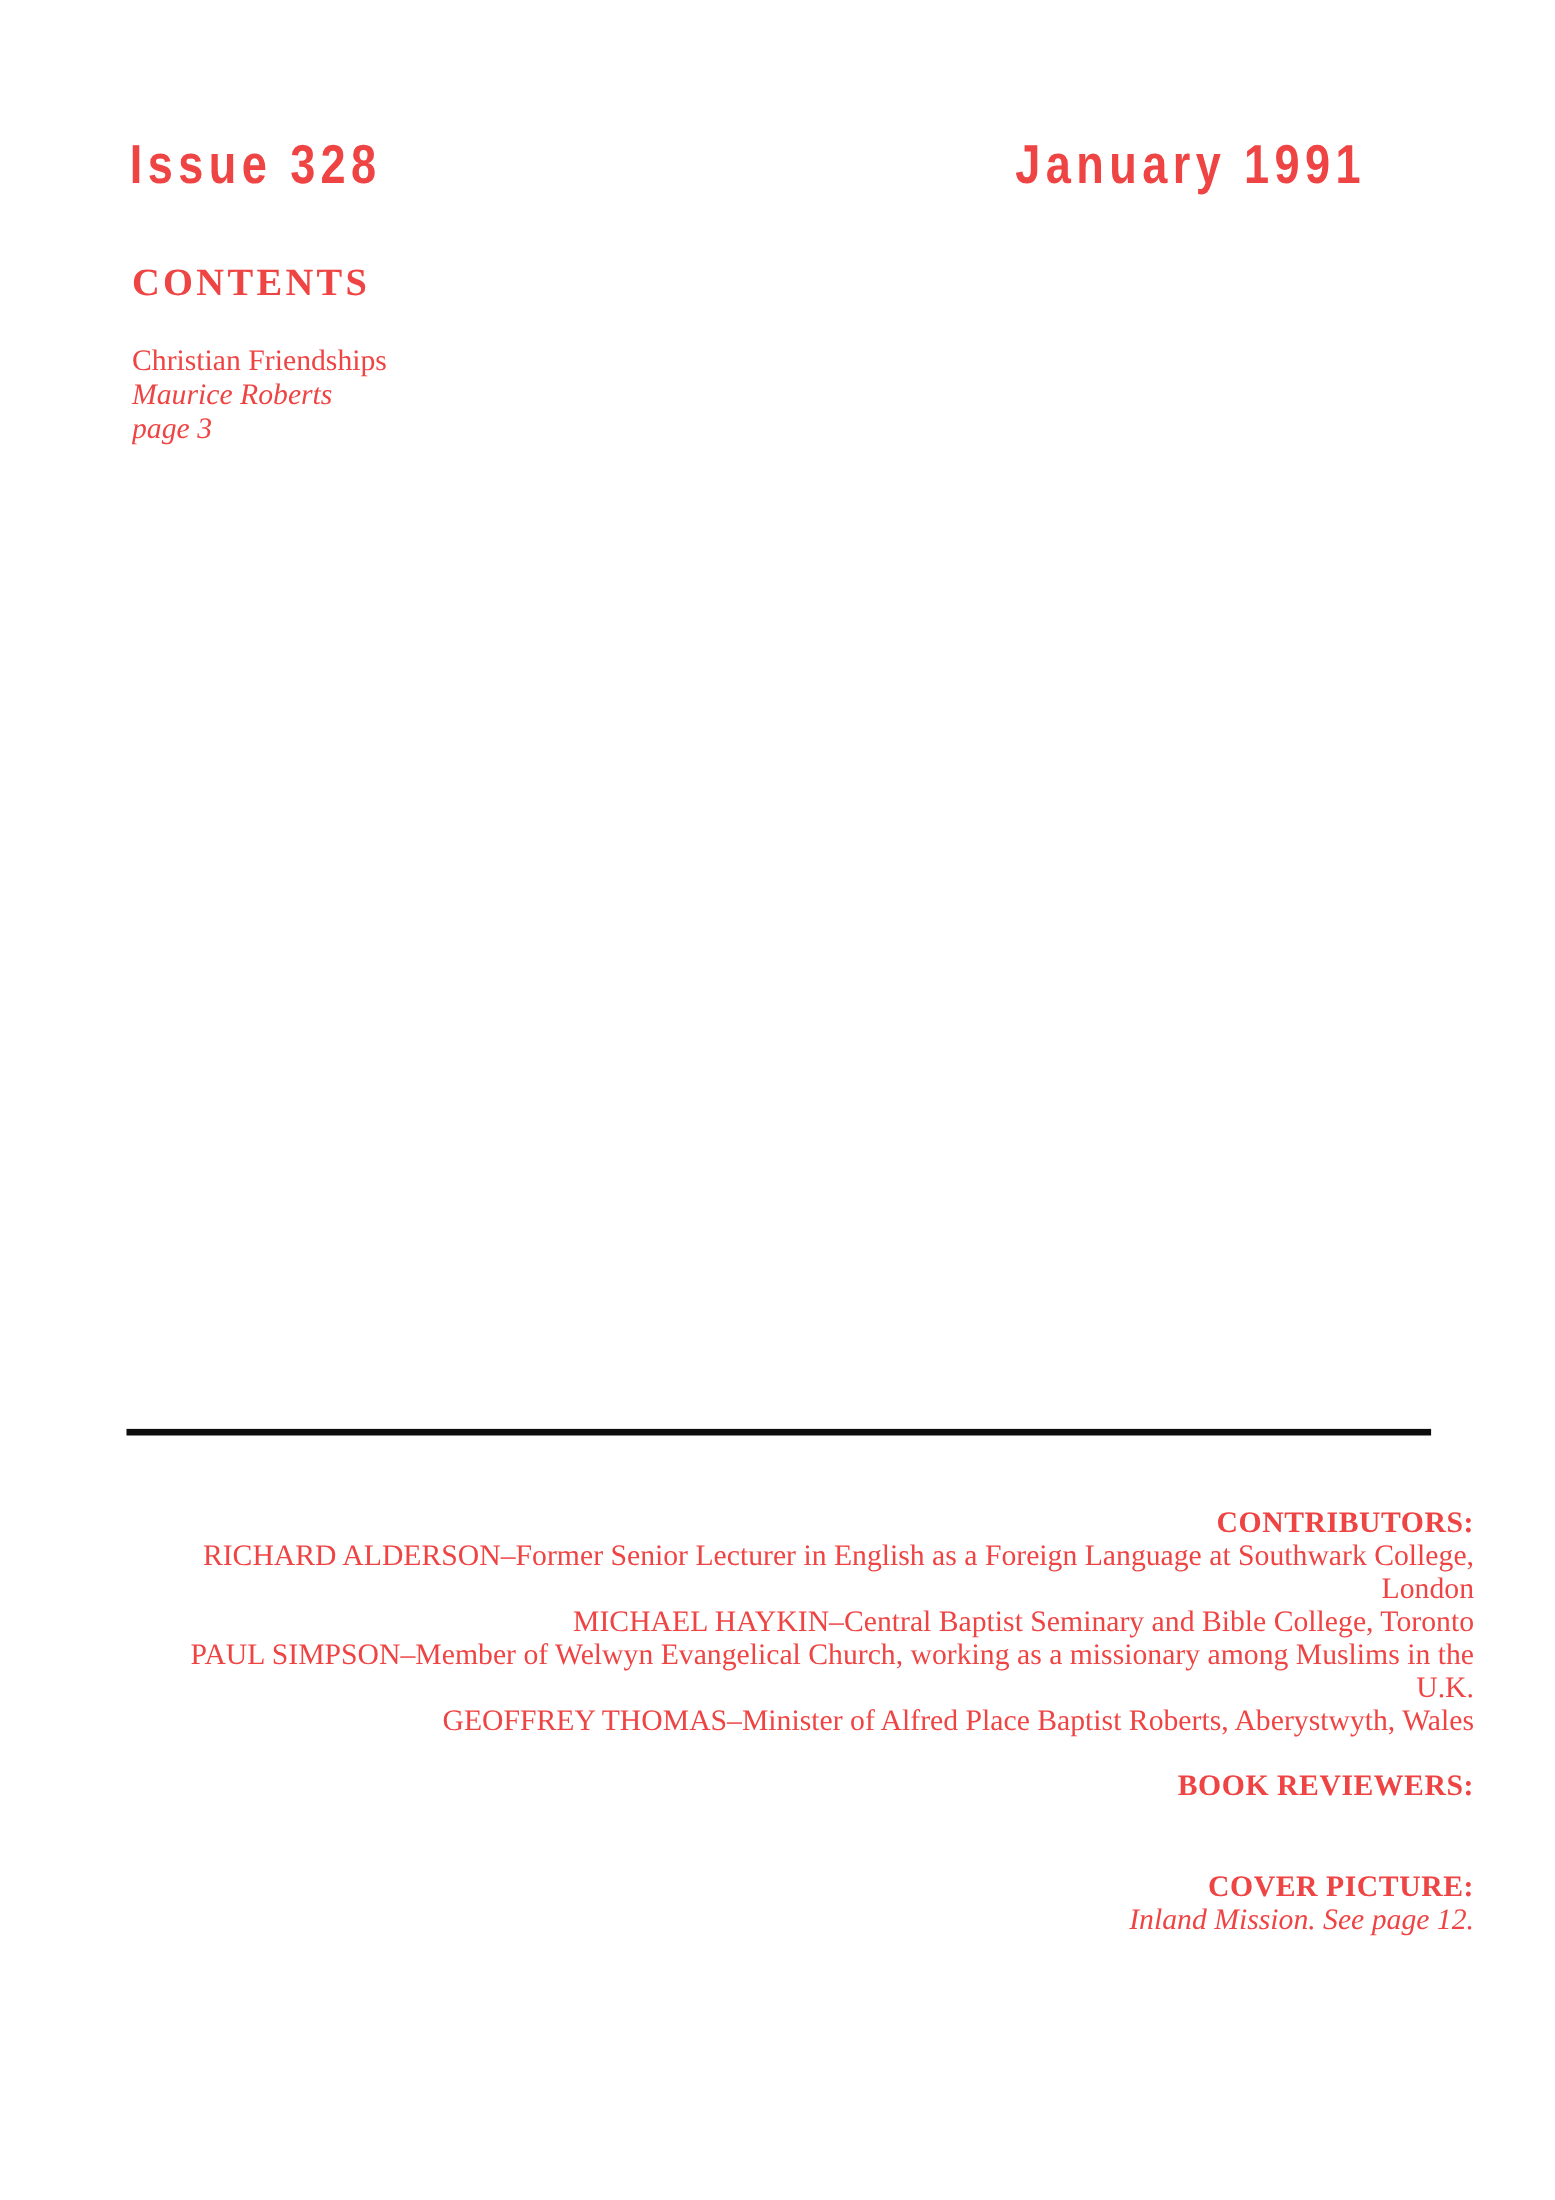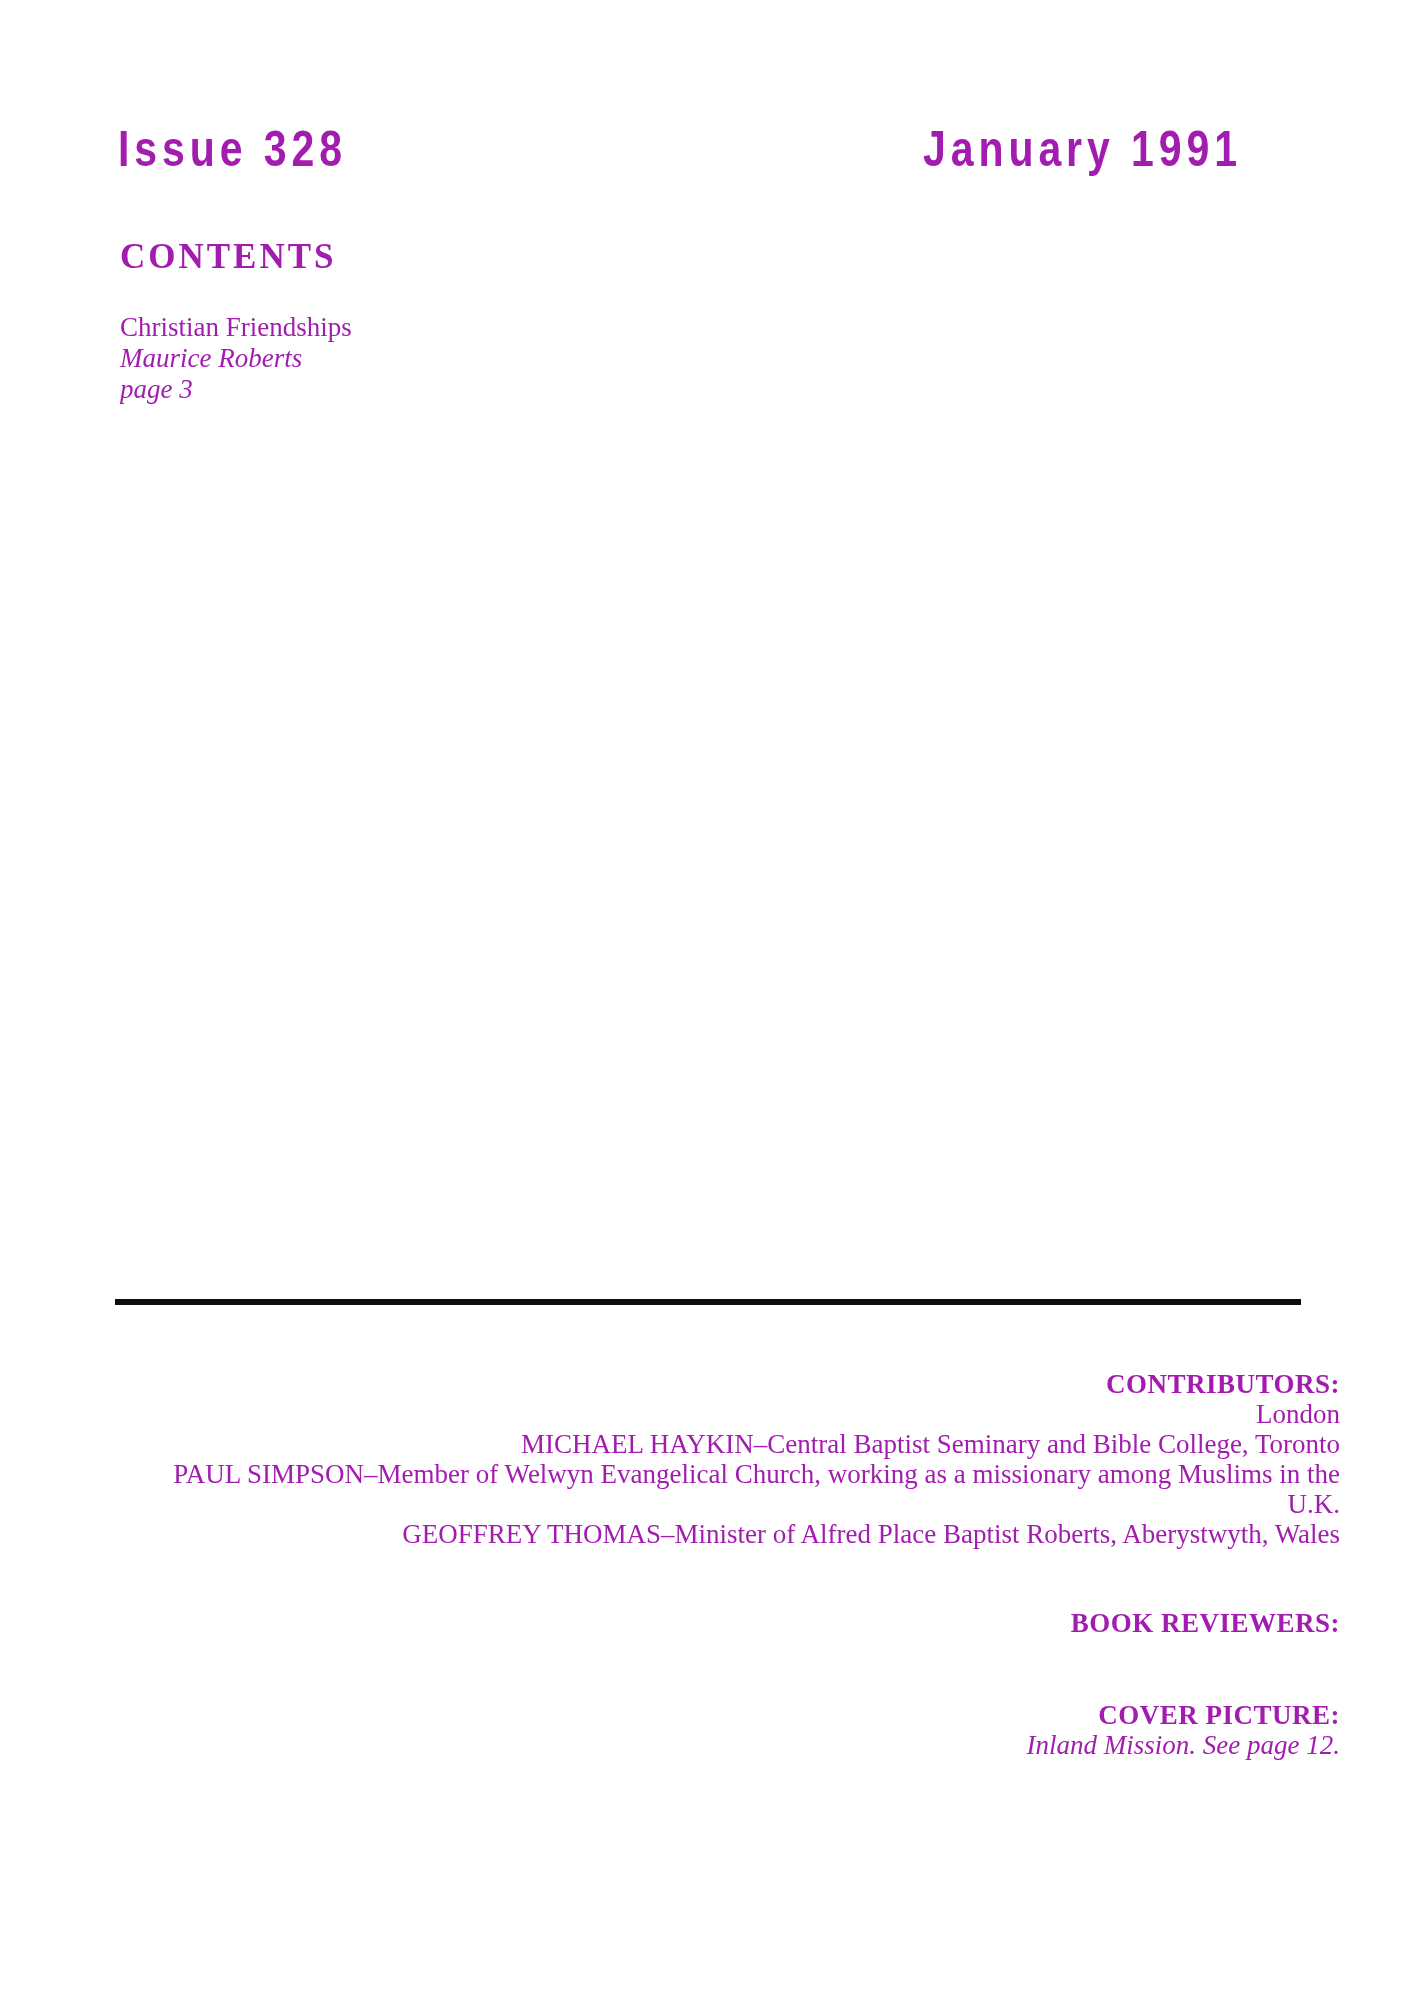--- a/index.html
+++ b/index.html
@@ -1,21 +1,21 @@
 <!DOCTYPE html>
 <html><head>
 <meta charset="utf-8">
 <style>
   html,body { margin:0; padding:0; background:#888; }
   .page {
     position:relative;
     width:1414px; height:2000px;
     margin:0 auto;
     background:#ffffff;
-    color:#a21caf;
+    color:#ef4444;
     font-family:"Liberation Serif", serif;
     overflow:hidden;
   }
 
   
   .hdr {
     position:absolute; top:122px;
     font-family:"Liberation Sans", sans-serif;
     font-weight:700;
     font-size:50px;
@@ -66,20 +66,21 @@
       <div class="line author">Maurice Roberts</div>
       <div class="line page">page 3</div>
     </div>
 
   </div>
 
   <div class="rule"></div>
 
   <div class="section contributors">
     <div class="heading">CONTRIBUTORS:</div>
+    <div class="line">RICHARD ALDERSON–Former Senior Lecturer in English as a Foreign Language at Southwark College,</div>
     <div class="line">London</div>
     <div class="line">MICHAEL HAYKIN–Central Baptist Seminary and Bible College, Toronto</div>
     <div class="line">PAUL SIMPSON–Member of Welwyn Evangelical Church, working as a missionary among Muslims in the</div>
     <div class="line">U.K.</div>
     <div class="line">GEOFFREY THOMAS–Minister of Alfred Place Baptist Roberts, Aberystwyth, Wales</div>
   </div>
 
   <div class="section book-reviewers">
     <div class="heading">BOOK REVIEWERS:</div>
   </div>

